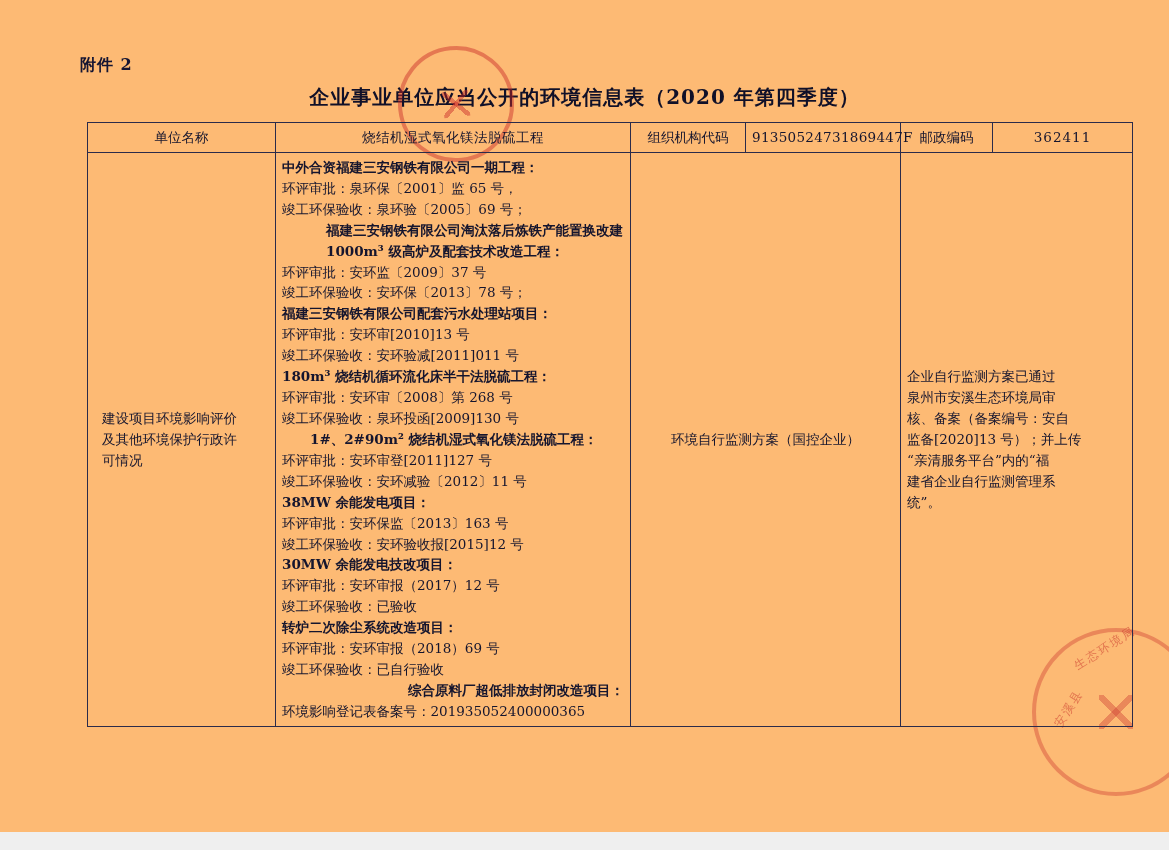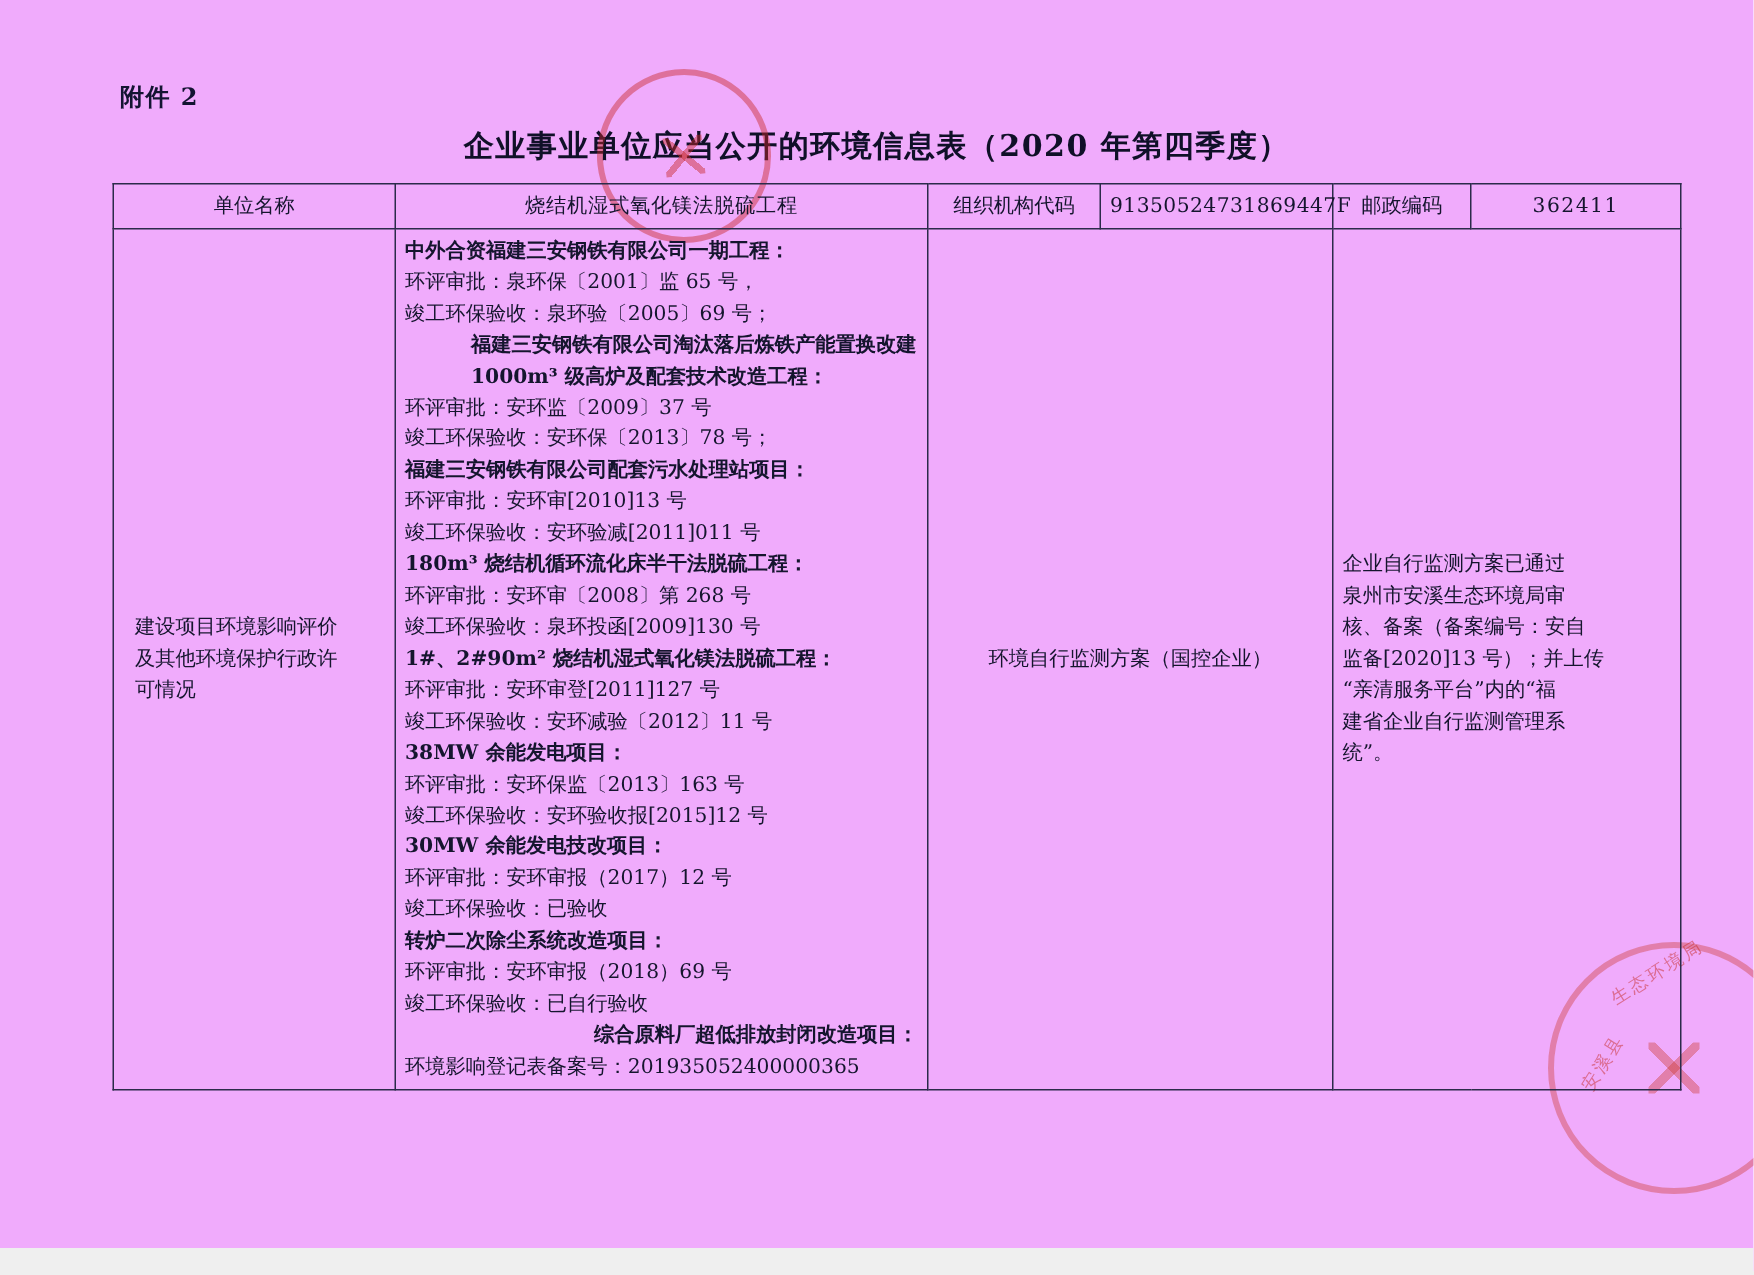--- a/index.html
+++ b/index.html
@@ -11,21 +11,21 @@
     width: 1169px;
     height: 850px;
     position: relative;
     font-family: "DejaVu Serif", "Liberation Serif", serif;
     color: #1a1a2e;
     overflow: hidden;
   }
   .page {
     position: absolute;
     inset: 0;
-    background: #f0abfc;
+    background: #fdba74;
   }
   .attachment-label {
     position: absolute;
     left: 80px;
     top: 55px;
     font-size: 16px;
     font-weight: bold;
     letter-spacing: 1px;
     color: #141432;
   }
@@ -35,21 +35,21 @@
     right: 0;
     top: 84px;
     text-align: center;
     font-size: 20px;
     font-weight: bold;
     letter-spacing: 1px;
     color: #101028;
   }
   table.main {
     position: absolute;
-    left: 75px;
+    left: 87px;
     top: 122px;
     width: 995px;
     border-collapse: collapse;
     table-layout: fixed;
     border-radius: 28px;
   }
   table.main td {
     border: 1px solid #2b2b4a;
     padding: 4px 6px;
     font-size: 13.5px;
@@ -248,21 +248,21 @@
                 <div class="proj" style="white-space: pre-line;">福建三安钢铁有限公司配套污水处理站项目：</div>
                 <div>环评审批：安环审[2010]13 号</div>
                 <div>竣工环保验收：安环验减[2011]011 号</div>
               </div>
               <div>
                 <div class="proj" style="white-space: pre-line;">180m³ 烧结机循环流化床半干法脱硫工程：</div>
                 <div>环评审批：安环审〔2008〕第 268 号</div>
                 <div>竣工环保验收：泉环投函[2009]130 号</div>
               </div>
               <div>
-                <div class="proj" style="white-space: pre-line;">1#、2#90m² 烧结机湿式氧化镁法脱硫工程：</div>
+                <div class="proj" style="white-space: pre-line; margin-left: 28px;">1#、2#90m² 烧结机湿式氧化镁法脱硫工程：</div>
                 <div>环评审批：安环审登[2011]127 号</div>
                 <div>竣工环保验收：安环减验〔2012〕11 号</div>
               </div>
               <div>
                 <div class="proj" style="white-space: pre-line;">38MW 余能发电项目：</div>
                 <div>环评审批：安环保监〔2013〕163 号</div>
                 <div>竣工环保验收：安环验收报[2015]12 号</div>
               </div>
               <div>
                 <div class="proj" style="white-space: pre-line;">30MW 余能发电技改项目：</div>

